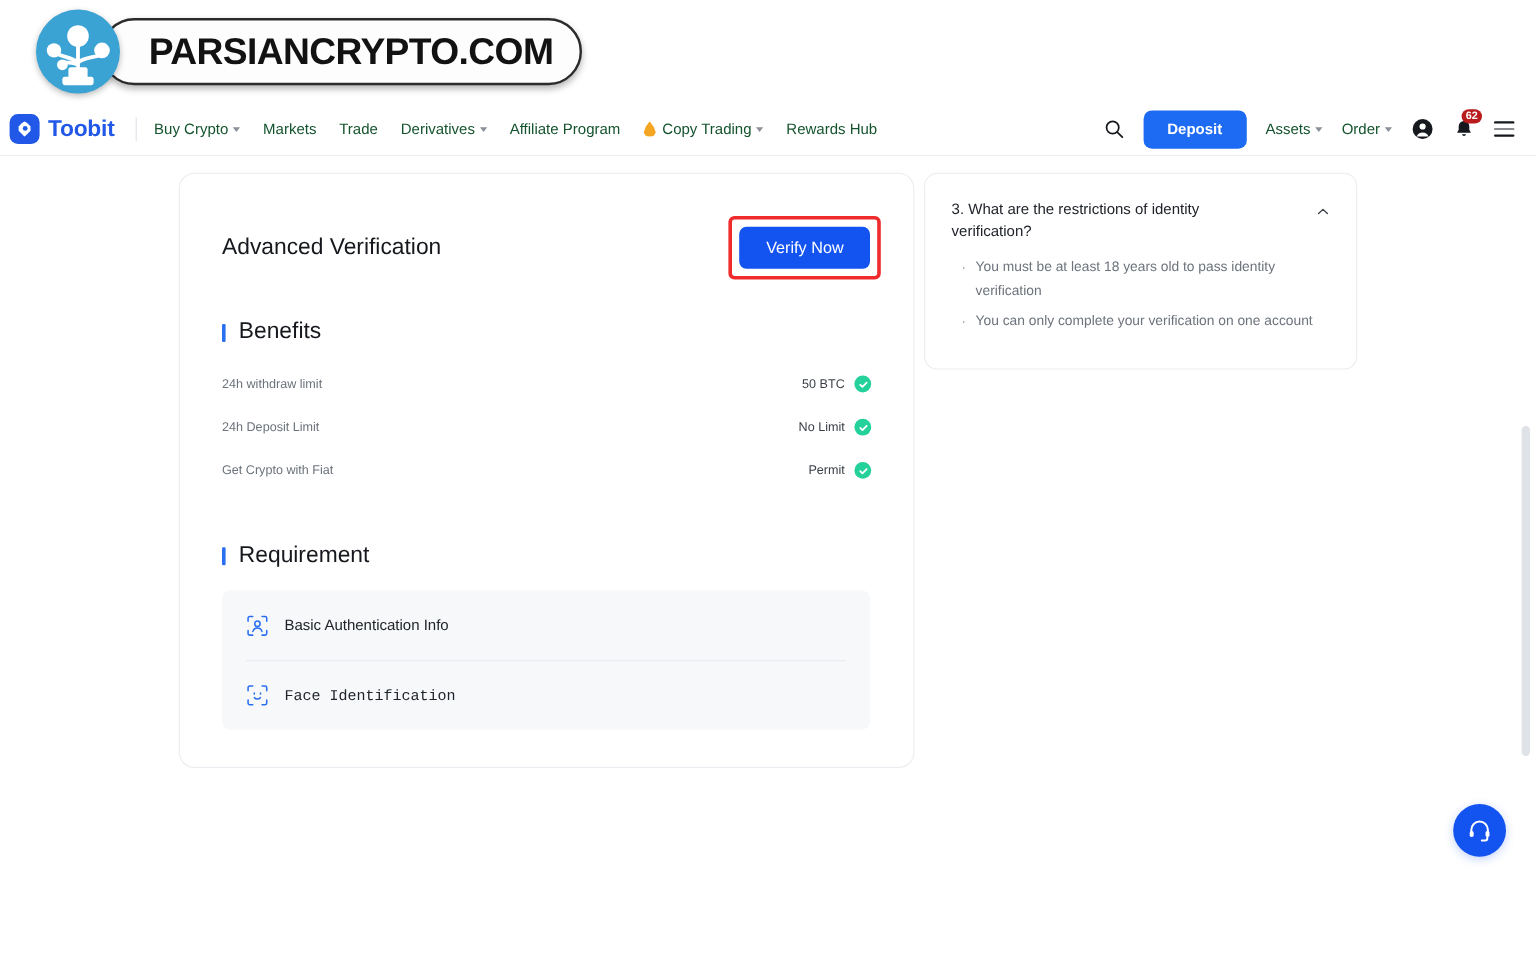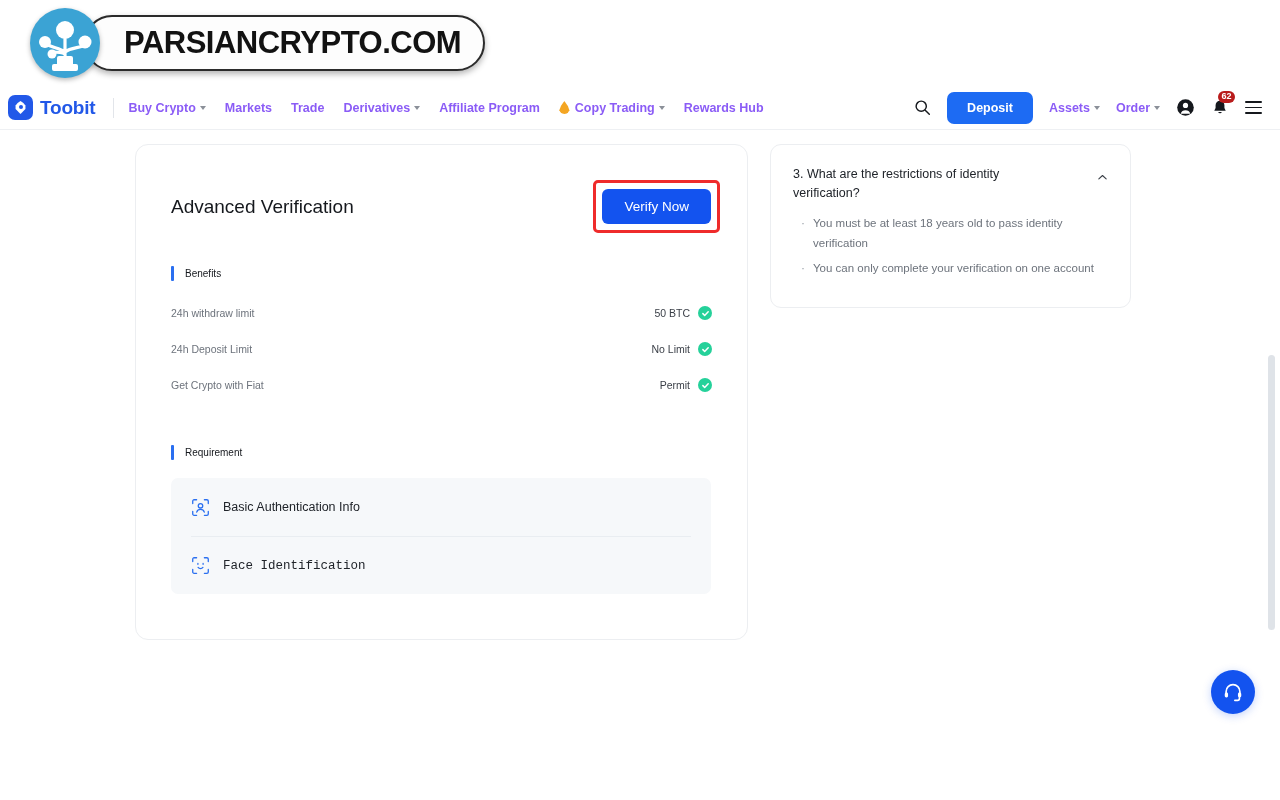--- a/index.html
+++ b/index.html
@@ -37,22 +37,22 @@
   }
   .brand-name {
     font-size: 19px; font-weight: 700; color: #2258e8;
     margin-left: 7px; letter-spacing: -0.2px;
   }
   .divider-v {
     width: 1px; height: 20px; background: #e2e5ea; margin: 0 14px 0 18px;
   }
   .nav { display: flex; align-items: center; gap: 19px; }
   .nav-item {
-    font-size: 12.5px; color: #8b5cf6; cursor: pointer;
-    display: flex; align-items: center; gap: 4px; white-space: nowrap; font-weight: bold;
+    font-size: 12.5px; color: #14532d; cursor: pointer;
+    display: flex; align-items: center; gap: 4px; white-space: nowrap;
   }
   .caret {
     width: 0; height: 0; border-left: 3.5px solid transparent;
     border-right: 3.5px solid transparent; border-top: 4px solid #8b9099;
     display: inline-block; margin-top: 1px;
   }
   .flame {
     width: 11px; height: 13px; background: #f4a623;
     border-radius: 50% 50% 50% 50% / 70% 70% 30% 30%;
     transform: rotate(0deg); display: inline-block; margin-right: 1px;
@@ -75,21 +75,21 @@
     border-radius: 9px; padding: 1px 1px 2px; line-height: 1.1;
     min-width: 17px; text-align: center;
   }
   .hamburger { display: flex; flex-direction: column; gap: 3.5px; cursor: pointer; }
   .hamburger span { width: 17px; height: 1.8px; background: #15181d; border-radius: 1px; }
 
   
   .main { position: absolute; top: 130px; left: 0; width: 1280px; height: 670px; }
 
   .card {
-    position: absolute; left: 135px; top: 14px;
+    position: absolute; left: 149px; top: 14px;
     width: 613px; height: 496px;
     background: #fff; border: 1px solid #eceef1; border-radius: 13px;
   }
   .card-head {
     display: flex; align-items: center; justify-content: space-between;
     padding: 44px 36px 0 35px;
   }
   .card-title { font-size: 19px; color: #15181d; font-weight: 400; }
 
   .verify-wrap { position: relative; }
@@ -101,21 +101,21 @@
   .verify-highlight {
     position: absolute; left: -9px; top: -9px; right: -9px; bottom: -9px;
     border: 3px solid #ef2b2b; border-radius: 5px; pointer-events: none;
   }
 
   .section-head {
     display: flex; align-items: center; gap: 11px;
     margin: 42px 0 0 35px;
   }
   .section-bar { width: 3px; height: 15px; background: #2a6ff0; border-radius: 1px; }
-  .section-title { font-size: 10px; color: #15181d; }
+  .section-title { font-size: 19px; color: #15181d; }
 
   .benefits { margin: 14px 35px 0 35px; }
   .benefit-row {
     display: flex; align-items: center; justify-content: space-between;
     height: 36px;
   }
   .benefit-label { font-size: 10.5px; color: #6d737c; }
   .benefit-right { display: flex; align-items: center; gap: 8px; }
   .benefit-value { font-size: 10.5px; color: #3a3f47; }
   .check {

